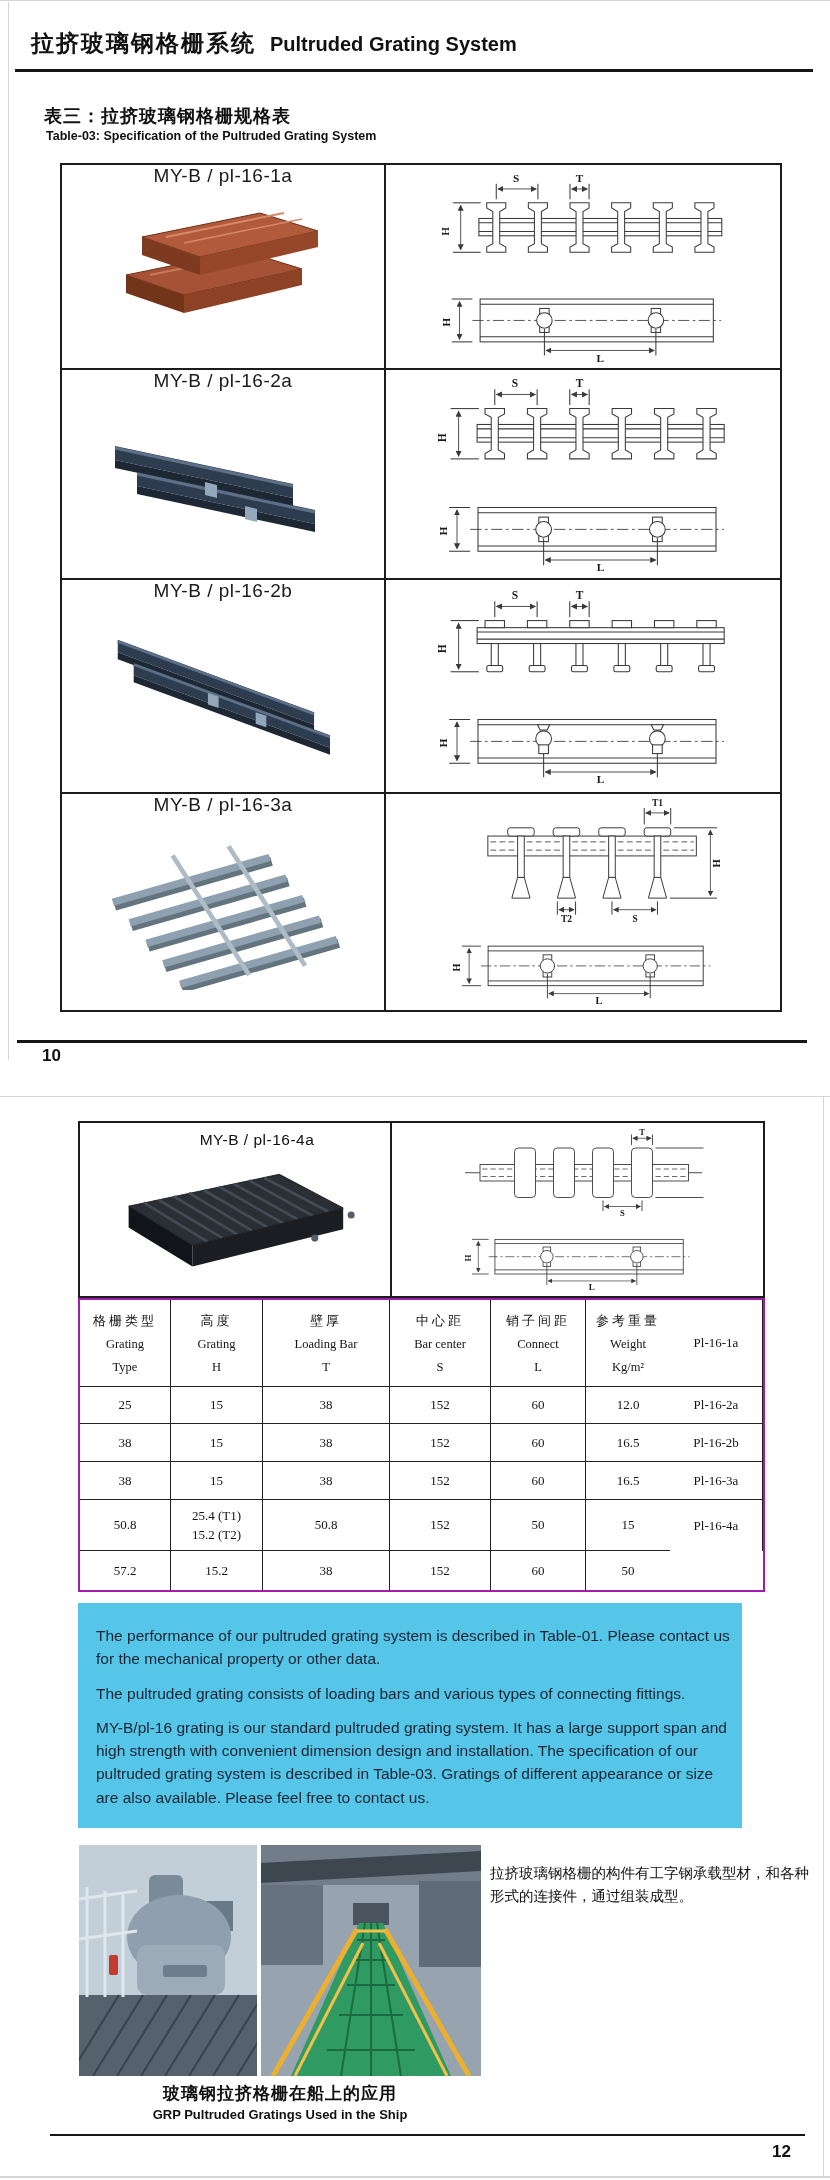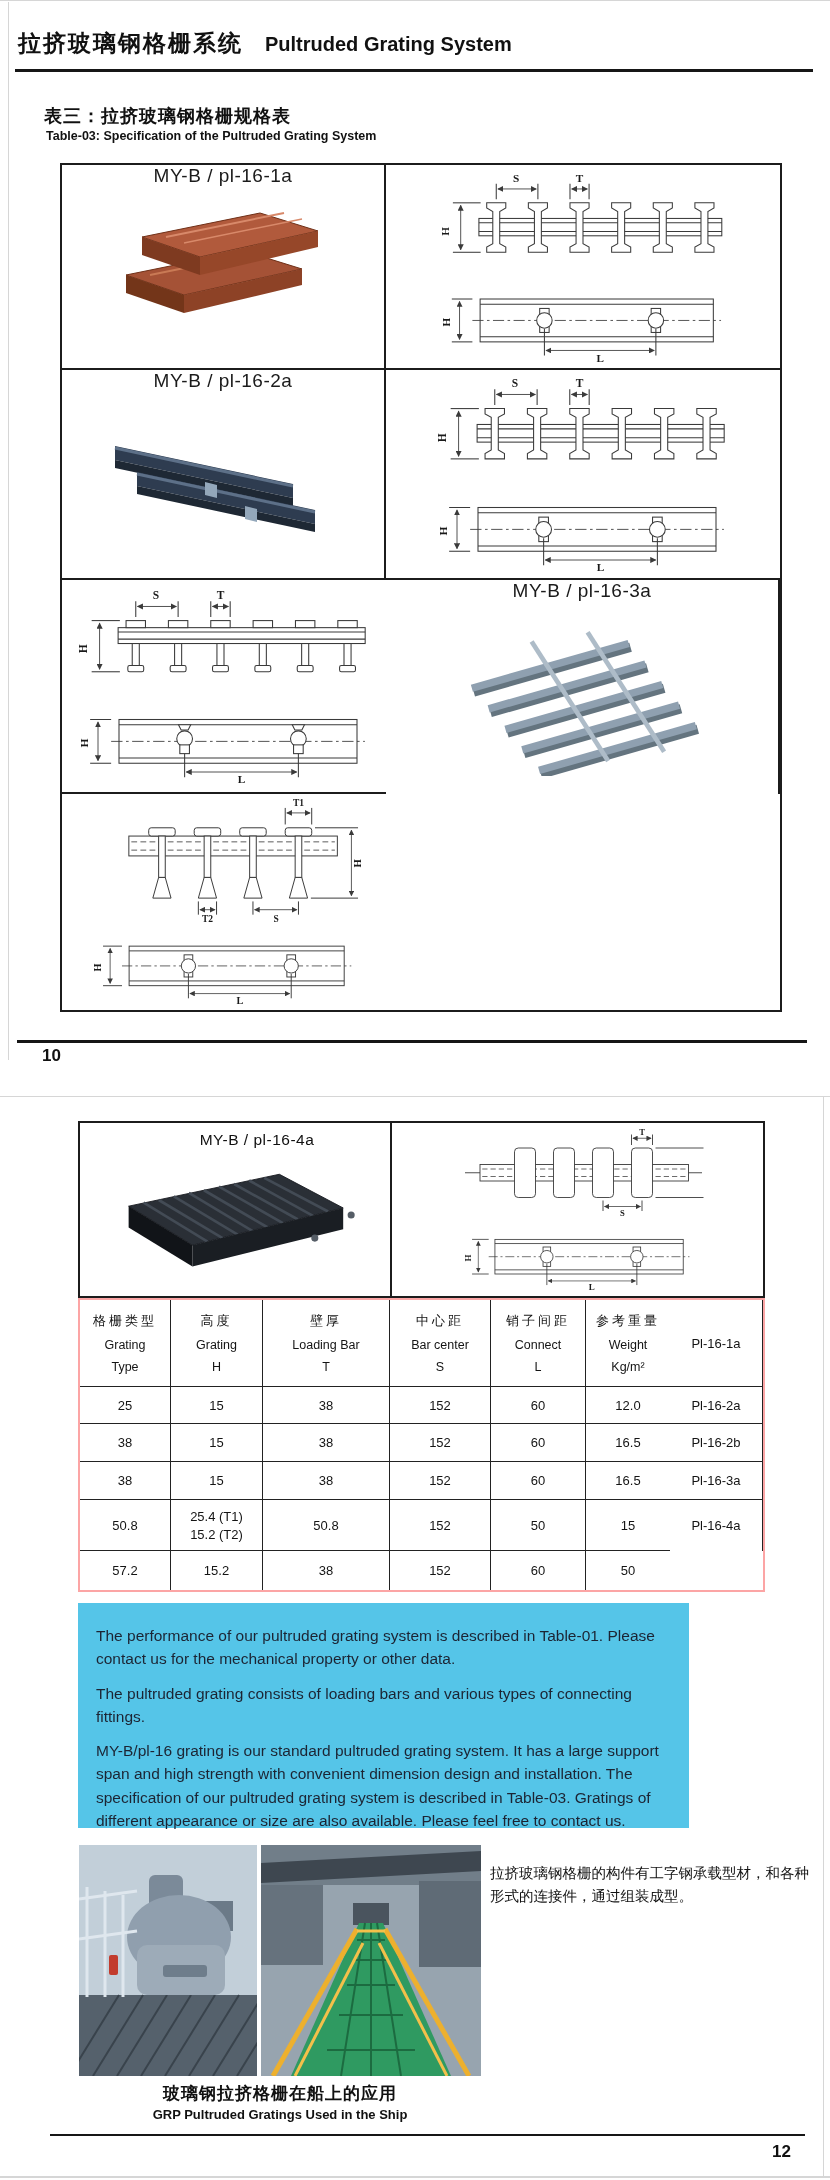--- a/index.html
+++ b/index.html
@@ -4,21 +4,21 @@
 <style>
   html,body{margin:0;padding:0;}
   body{
     width:830px;height:2180px;position:relative;background:#ffffff;
     font-family:"Liberation Sans",sans-serif;color:#111;
     -webkit-font-smoothing:antialiased;
   }
   
   .edge{position:absolute;background:#d6d6d6;}
   
-  .hdr{position:absolute;left:18px;top:28px;display:flex;align-items:baseline;gap:22px;}
+  .hdr{position:absolute;left:31px;top:28px;display:flex;align-items:baseline;gap:14px;}
   .h-cn{font-size:23px;font-weight:bold;letter-spacing:2px;}
   .h-en{font-size:20px;font-weight:bold;}
   .rule{position:absolute;background:#161616;}
   .cap-cn{position:absolute;left:44px;top:104px;font-size:18px;font-weight:bold;letter-spacing:1px;}
   .cap-en{position:absolute;left:46px;top:129px;font-size:12.5px;font-weight:bold;}
   
   .t1{position:absolute;left:60px;top:163px;width:718px;border:2px solid #1c1c1c;
       display:grid;grid-template-columns:324px 1fr;grid-template-rows:205px 210px 214px 216px;}
   .t1 .cell{border-bottom:2px solid #1c1c1c;display:flex;flex-direction:column;align-items:center;overflow:hidden;}
   .t1 .cell.last{border-bottom:none;}
@@ -26,35 +26,35 @@
   .t1 .rc{justify-content:space-evenly;padding:4px 0;}
   .model-label{font-size:19px;font-weight:500;letter-spacing:0.5px;color:#1b1b1b;}
   
   .t2{position:absolute;left:78px;top:1121px;width:683px;border:2px solid #1c1c1c;
       display:grid;grid-template-columns:312px 1fr;grid-template-rows:173px;}
   .t2 .cell{display:flex;flex-direction:column;align-items:center;overflow:hidden;}
   .t2 .lc{border-right:2px solid #1c1c1c;padding-top:8px;gap:4px;}
   .t2 .rc{justify-content:space-evenly;padding:2px 0;}
   .model-label-sm{font-size:15.5px;font-weight:500;letter-spacing:0.5px;margin-left:44px;}
   
-  .spec{position:absolute;left:78px;top:1298px;width:683px;border:2px solid #fca5a5;
+  .spec{position:absolute;left:78px;top:1298px;width:683px;border:2px solid #a21caf;
         display:grid;grid-template-columns:91px 92px 127px 101px 95px 84px 1fr;
         grid-template-rows:87px 37px 38px 38px 51px 39px;
-        font-family:Liberation Sans, sans-serif;font-size:13px;color:#141414;}
+        font-family:Liberation Serif, serif;font-size:13px;color:#141414;}
   .sc{border-right:1.5px solid #222;border-bottom:1.5px solid #222;
       display:flex;align-items:center;justify-content:center;text-align:center;}
   .sc.cR{border-right:none;}
   .sc.cB{border-bottom:none;}
   .sch{flex-direction:column;justify-content:space-evenly;padding:4px 0;}
   .sch .cn{letter-spacing:3px;font-size:13px;white-space:nowrap;}
   .sch .en{font-size:12.5px;}
   .sch .sym{font-size:12.5px;}
   .two{display:flex;flex-direction:column;gap:3px;align-items:center;}
   
-  .info{position:absolute;left:78px;top:1603px;width:611px;height:225px;background:#55c5e8;
+  .info{position:absolute;left:78px;top:1603px;width:664px;height:225px;background:#55c5e8;
         box-sizing:border-box;padding:21px 12px 0 18px;}
   .info p{margin:0 0 11px;font-size:15.5px;line-height:1.5;color:#1c2433;}
   
   .ph{position:absolute;overflow:hidden;}
   .photo-cap{position:absolute;left:79px;top:2082px;width:402px;text-align:center;}
   .pc-cn{font-size:17px;font-weight:bold;letter-spacing:1px;}
   .pc-en{font-size:13px;font-weight:bold;margin-top:2px;}
   .cn-text{position:absolute;left:490px;top:1862px;width:332px;font-size:14.5px;line-height:1.62;color:#121212;}
   .cn-text p{margin:0 0 15px;}
   .pgnum{position:absolute;font-size:17px;font-weight:bold;}
@@ -208,20 +208,33 @@
       <rect x="244.5" y="39" width="11" height="8" class="fw"></rect>
       <rect x="244.5" y="59" width="11" height="8" class="fw"></rect>
       <circle cx="250" cy="53" r="9" class="fw"></circle>
       <line x1="120" y1="63" x2="120" y2="94" class="ln"></line>
       <line x1="250" y1="63" x2="250" y2="94" class="ln"></line>
       <line x1="122" y1="88" x2="248" y2="88" class="dim"></line>
       <text x="185" y="101" class="dlab">L</text>
     </svg>
   </div>
 
+  <div class="cell lc">
+    <div class="model-label">MY-B / pl-16-2b</div>
+    <svg width="270" height="168" viewBox="0 0 270 190">
+      <polygon points="16,36 238,118 238,132 16,50" fill="#2e3c50"></polygon>
+      <polygon points="16,50 238,132 238,140 16,58" fill="#1e2834"></polygon>
+      <line x1="16" y1="38" x2="238" y2="120" stroke="#5d7088" stroke-width="3"></line>
+      <polygon points="34,62 256,144 256,158 34,76" fill="#2e3c50"></polygon>
+      <polygon points="34,76 256,158 256,166 34,84" fill="#1e2834"></polygon>
+      <line x1="34" y1="64" x2="256" y2="146" stroke="#5d7088" stroke-width="3"></line>
+      <polygon points="118,96 130,100 130,113 118,109" fill="#93a7ba"></polygon>
+      <polygon points="172,118 184,122 184,135 172,131" fill="#93a7ba"></polygon>
+    </svg>
+  </div>
   <div class="cell rc">
     <svg width="300" height="108" viewBox="0 0 340 122">
       <rect x="50" y="47" width="280" height="18" class="ln"></rect>
       <line x1="50" y1="52" x2="330" y2="52" class="ln"></line>
       <line x1="50" y1="60" x2="330" y2="60" class="ln"></line>
       <g>
         <rect x="59" y="39" width="22" height="8" class="fw"></rect>
           <rect x="66" y="65" width="8" height="25" class="fw"></rect>
           <rect x="61" y="90" width="18" height="7" rx="2" class="fw"></rect>
         <rect x="107" y="39" width="22" height="8" class="fw"></rect>

